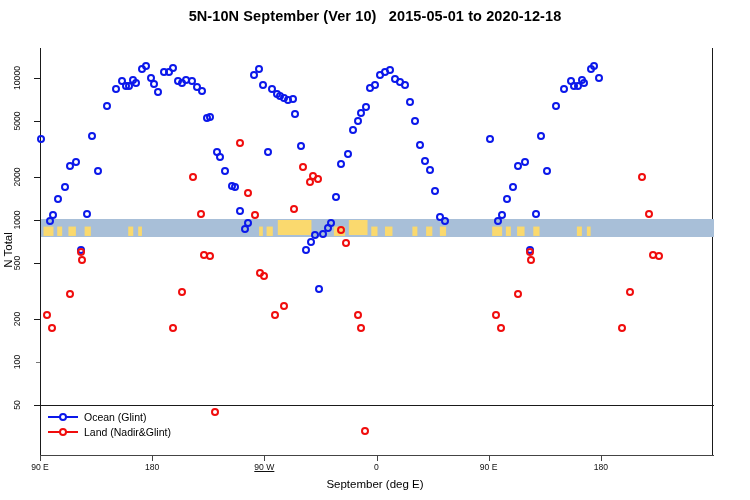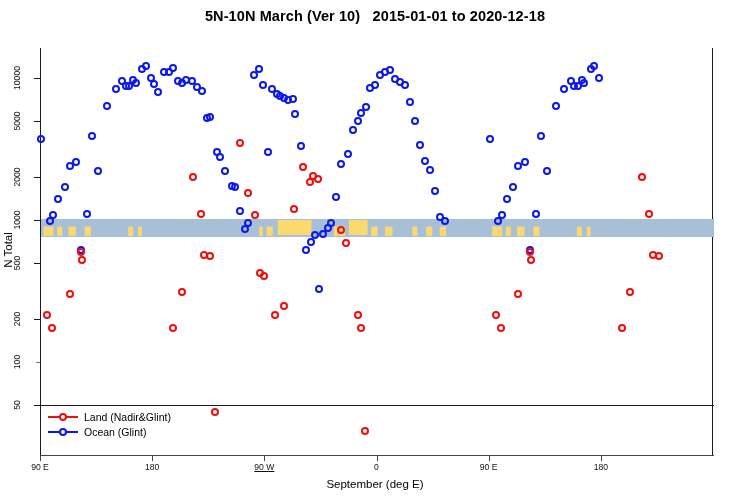--- a/index.html
+++ b/index.html
@@ -162,21 +162,21 @@
     font-size: 10.5px;
     color: #000000;
     white-space: nowrap;
   }
 </style>
 </head>
 <body>
 
 <div id="figure">
 
-  <div id="chart-title">5N-10N March (Ver 10)   2015-01-01 to 2020-12-18</div>
+  <div id="chart-title">5N-10N September (Ver 10)   2015-05-01 to 2020-12-18</div>
 
   <div id="y-axis-title">N Total</div>
 
   <div id="x-axis-title">September (deg E)</div>
 
   <div id="plot-area">
     <div id="map-strip" style="top: 170.613px;">
         <svg width="673" height="18">
           <rect x="0" y="0" width="673" height="18" fill="#a8bfd8"></rect>
           <rect x="2.4925925925925925" width="9.97037037037037" y="7.56" height="9.36" fill="#fad96e"></rect>
@@ -385,28 +385,28 @@
       <div class="xtl" style="left: 488.667px; top: 462px;">90 E</div>
       <div class="xtick" style="position: absolute; left: 600.833px; top: 455px;"></div>
       <div class="xtl" style="left: 600.833px; top: 462px;">180</div>
     </div>
 
   <div id="legend-rule"></div>
   <div id="axis-bottom"></div>
 
   <div id="legend">
     <div class="legend-row">
+      <span class="legend-key lk-ocean">
+        <span class="lk-line"></span>
+          <span class="lk-dot"></span>
+      </span>
+      <span class="legend-label">Ocean (Glint)</span>
+    </div>
+    <div class="legend-row">
       <span class="legend-key lk-land">
         <span class="lk-line"></span>
           <span class="lk-dot"></span>
       </span>
       <span class="legend-label">Land (Nadir&amp;Glint)</span>
     </div>
-    <div class="legend-row">
-      <span class="legend-key lk-ocean">
-        <span class="lk-line"></span>
-          <span class="lk-dot"></span>
-      </span>
-      <span class="legend-label">Ocean (Glint)</span>
-    </div>
   </div>
 
 </div>
 
 </body></html>

